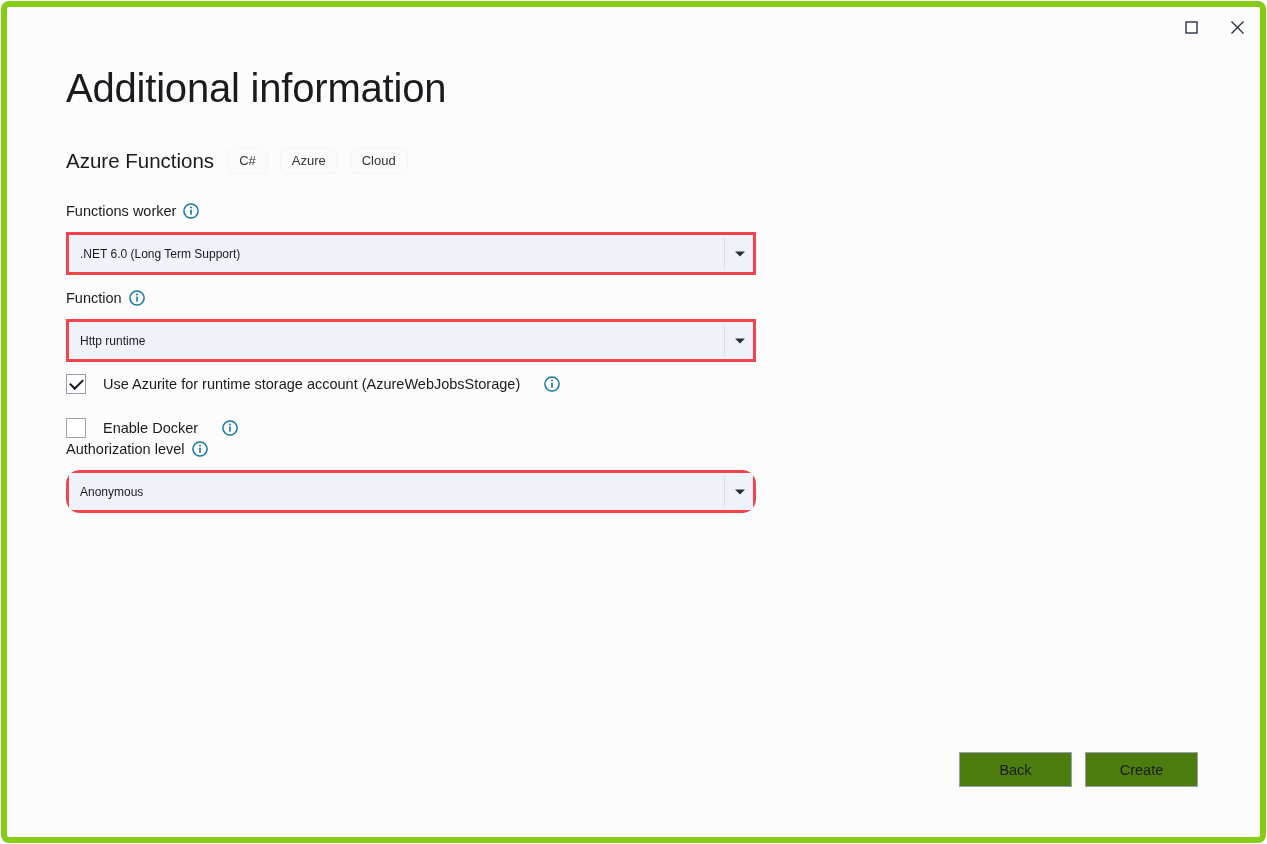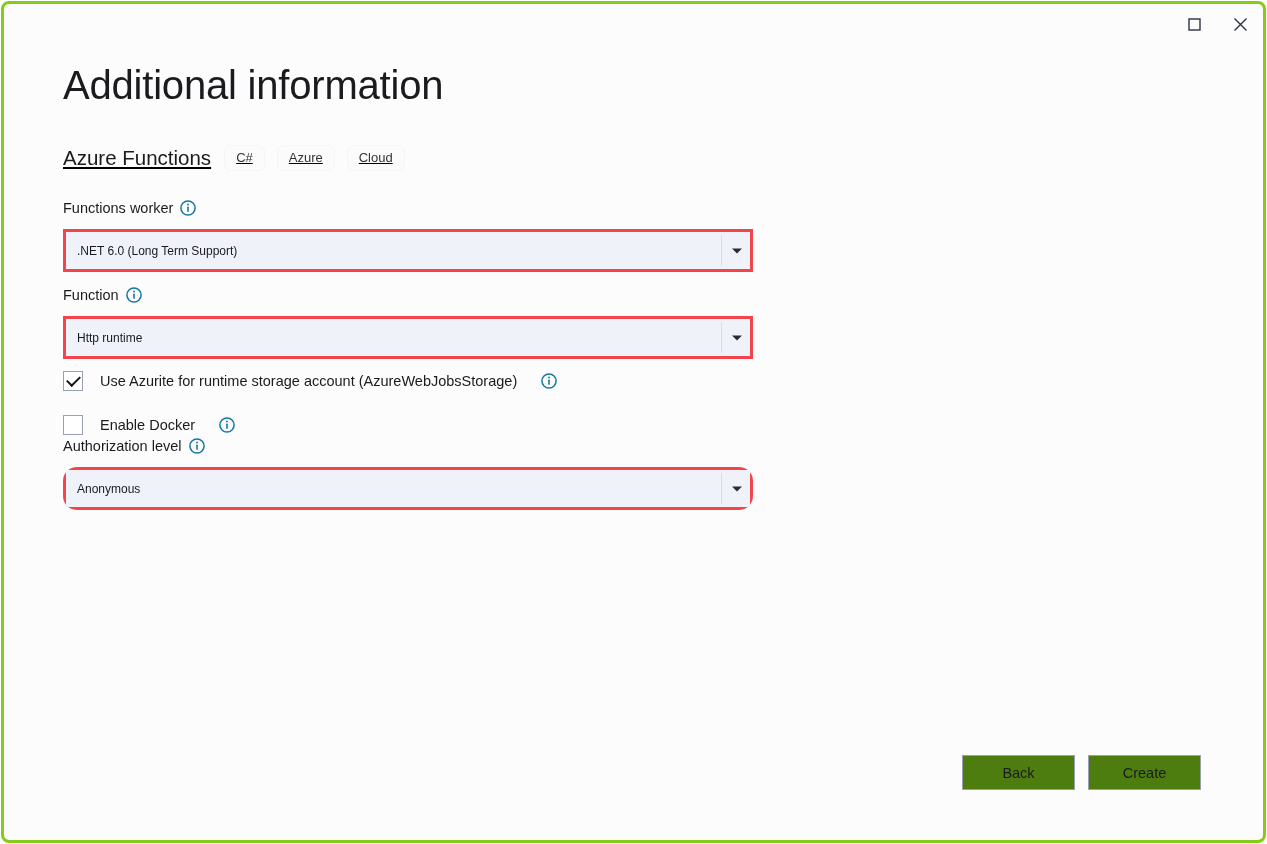--- a/index.html
+++ b/index.html
@@ -7,21 +7,21 @@
     margin: 0; padding: 0;
     width: 1267px; height: 844px;
     background: #ffffff;
     font-family: "Liberation Sans", sans-serif;
   }
   #app-window {
     position: absolute;
     left: 1px; top: 1px;
     width: 1265px; height: 842px;
     background: #fcfcfd;
-    border: 3px solid #84cc16;
+    border: 6px solid #84cc16;
     border-radius: 8px;
     overflow: hidden;
   }
   
   #titlebar {
     position: absolute;
     right: 0; top: 0;
     height: 40px;
     display: flex;
     align-items: stretch;
@@ -44,21 +44,20 @@
     letter-spacing: -0.2px;
     line-height: 54px;
     white-space: nowrap;
   }
   #subtitle-row {
     position: absolute;
     left: 59px; top: 139px;
     display: flex;
     align-items: center;
     height: 30px;
-    text-decoration: underline;
   }
   #template-name {
     font-size: 20.5px;
     color: #1b1b1f;
     font-weight: 400;
     white-space: nowrap;
   }
   .tag-pill {
     margin-left: 14px;
     background: #fbfbfc;

